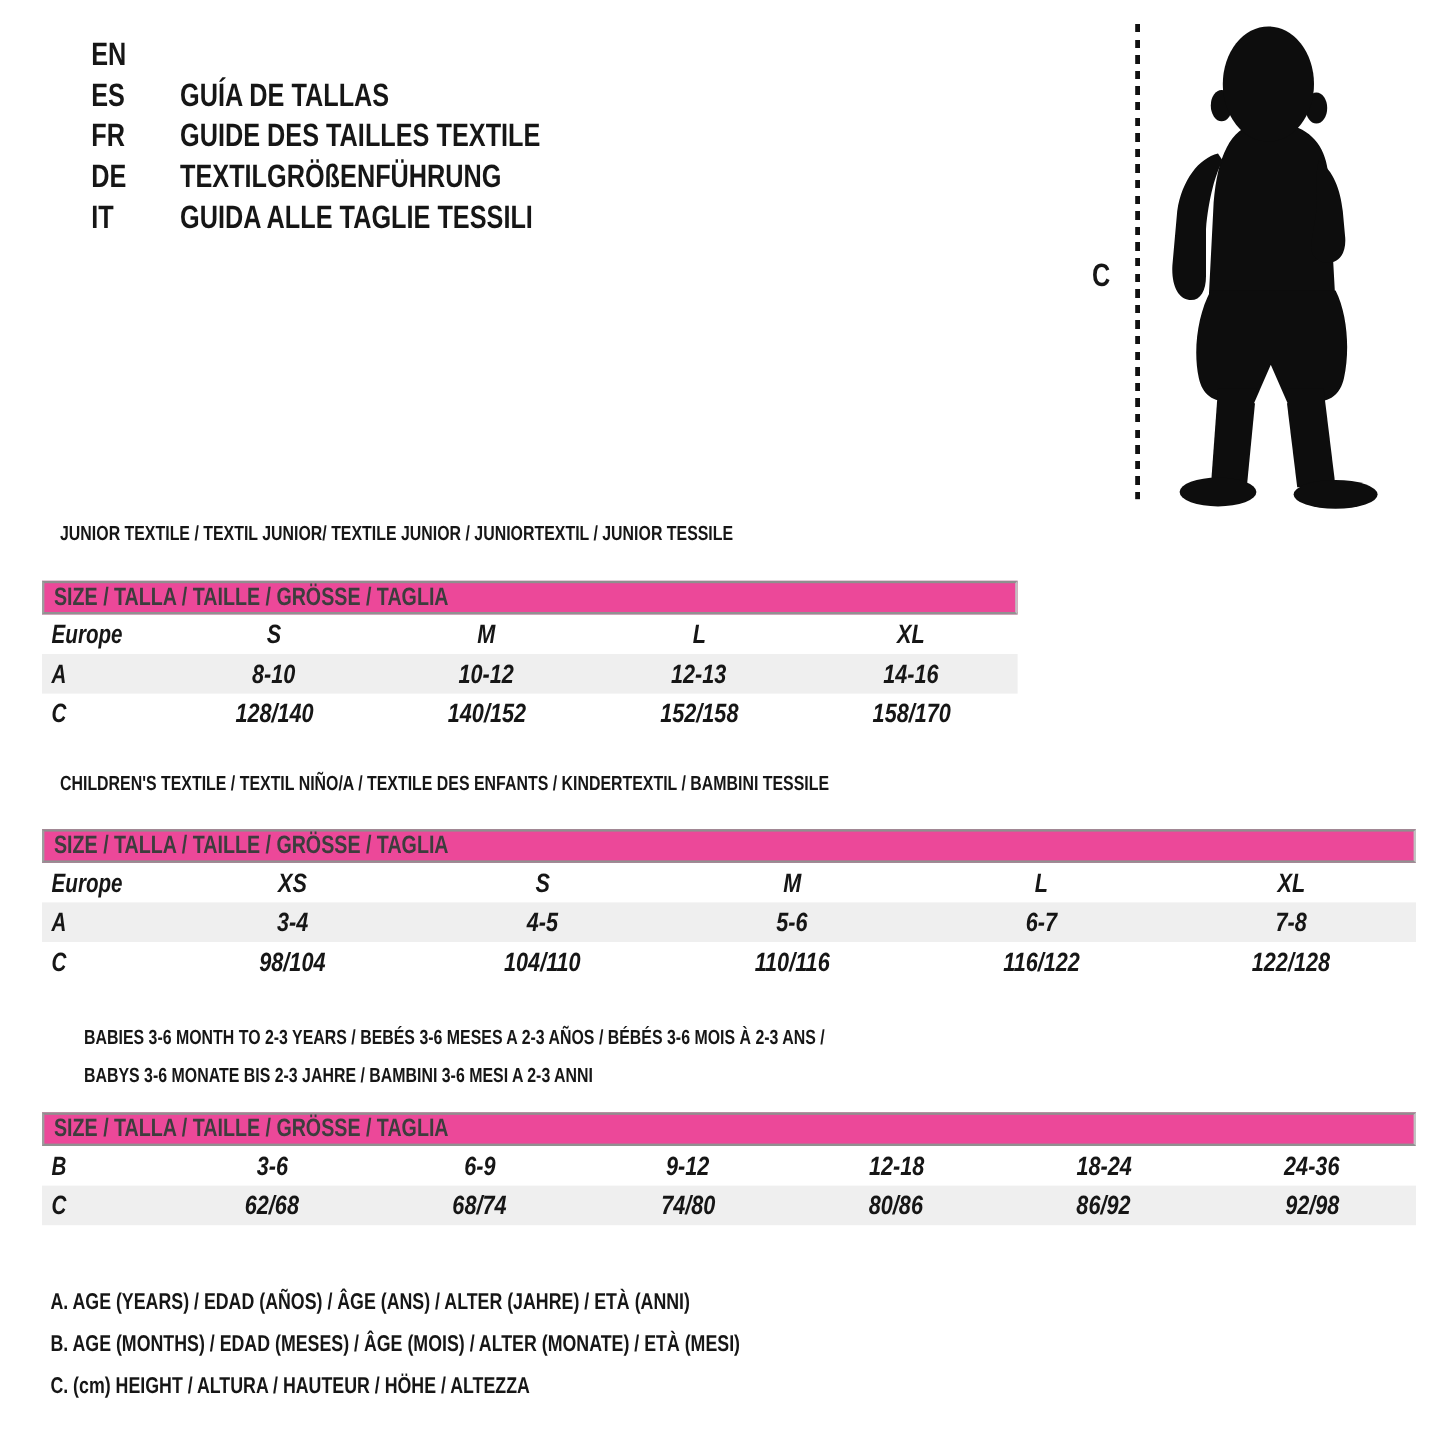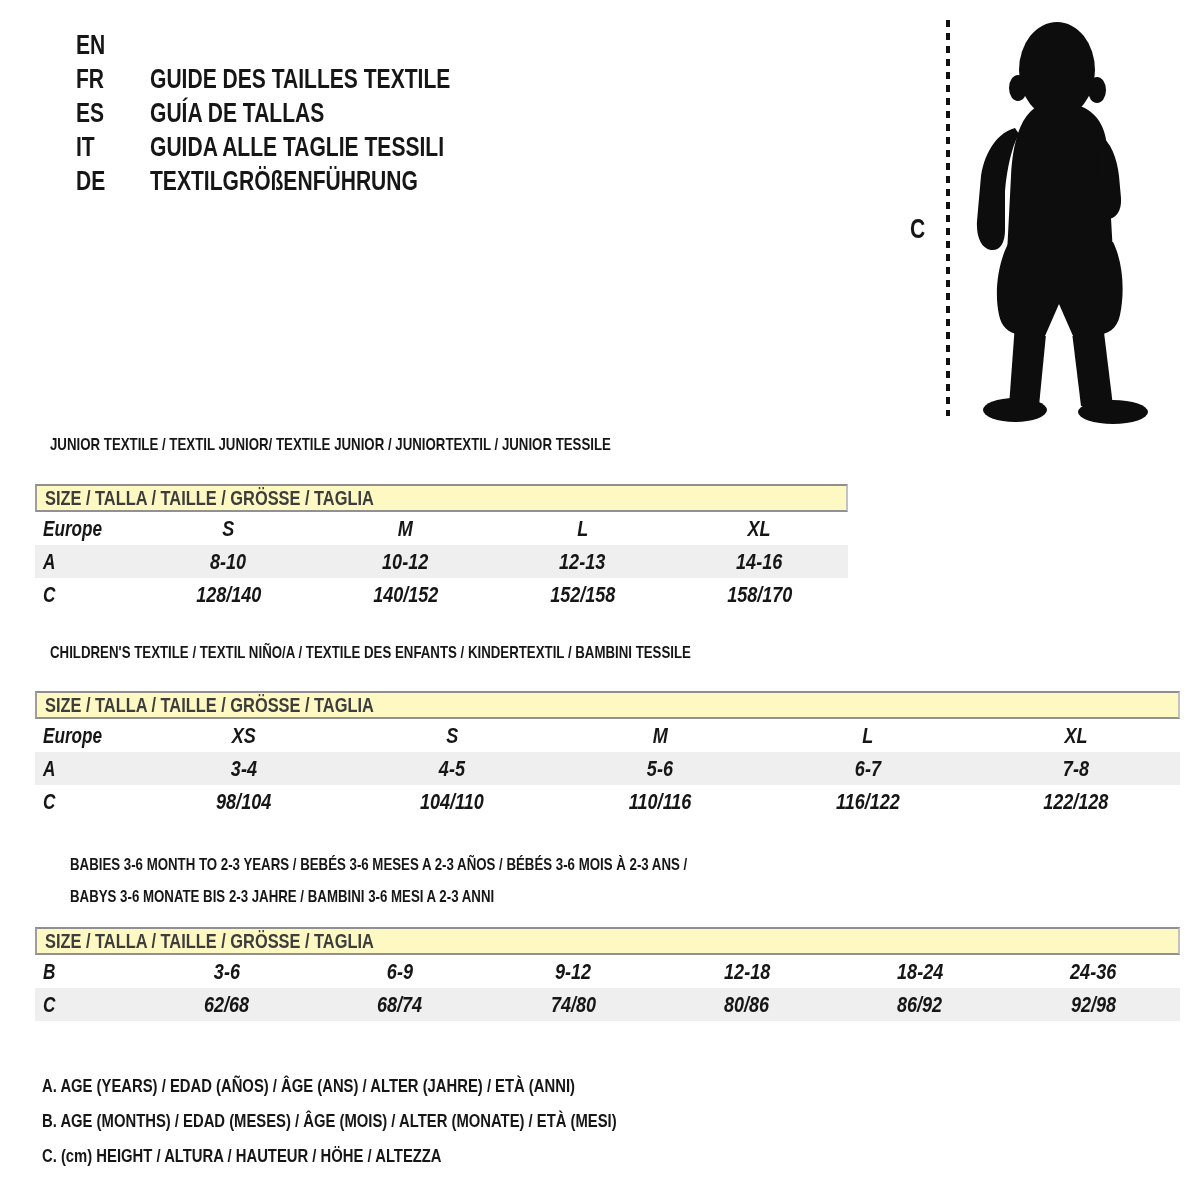--- a/index.html
+++ b/index.html
@@ -30,21 +30,21 @@
   .title-junior { top:433px; }
   .title-children { top:641px; }
   .title-babies { top:849px; line-height:32px;margin-left:20px; }
 
   
   .size-table { position:absolute; left:35px; }
   .tbl-junior { top:484px; width:813px; }
   .tbl-children { top:691px; width:1145px; }
   .tbl-babies { top:927px; width:1145px; }
   .size-head {
-    height:28px; box-sizing:border-box; background:#fef9c3;
+    height:28px; box-sizing:border-box; background:#ec4899;
     border:2px solid; border-color:#8f8f8f #c2c2c2 #919191 #9e9e9e;
     display:flex; align-items:center; padding-left:8px;
     font-size:21px; color:#3d3d3d;
   }
   .t-row { display:flex; height:33px; align-items:center; font-size:22px;font-style:italic; }
   .t-row.shaded { background:#efefef; }
   .t-label { width:105px; padding-left:8px; box-sizing:border-box; text-align:left; }
   .t-cell { flex:1; text-align:center; }
 
   
@@ -54,34 +54,34 @@
 </head>
 <body>
 
 <div class="page">
 
   <div class="lang-list">
     <div class="lang-row">
       <span class="lang-code"><span class="sx">EN</span></span>
     </div>
     <div class="lang-row">
+      <span class="lang-code"><span class="sx">ES</span></span>
+      <span class="lang-label"><span class="sx">GUÍA DE TALLAS</span></span>
+    </div>
+    <div class="lang-row">
       <span class="lang-code"><span class="sx">FR</span></span>
       <span class="lang-label"><span class="sx">GUIDE DES TAILLES TEXTILE</span></span>
     </div>
     <div class="lang-row">
-      <span class="lang-code"><span class="sx">ES</span></span>
-      <span class="lang-label"><span class="sx">GUÍA DE TALLAS</span></span>
+      <span class="lang-code"><span class="sx">DE</span></span>
+      <span class="lang-label"><span class="sx">TEXTILGRÖßENFÜHRUNG</span></span>
     </div>
     <div class="lang-row">
       <span class="lang-code"><span class="sx">IT</span></span>
       <span class="lang-label"><span class="sx">GUIDA ALLE TAGLIE TESSILI</span></span>
-    </div>
-    <div class="lang-row">
-      <span class="lang-code"><span class="sx">DE</span></span>
-      <span class="lang-label"><span class="sx">TEXTILGRÖßENFÜHRUNG</span></span>
     </div>
   </div>
 
   <div class="measure-line"></div>
   <div class="measure-label"><span class="sx">C</span></div>
   <svg class="figure-svg" width="200" height="412" viewBox="0 0 200 412">
     <g fill="#0d0d0d">
 
       <path d="M80,88 L112,88 C132,94 142,108 144,130 L150,238 L44,238 L48,160 C50,120 60,94 80,88 Z"></path>
 

